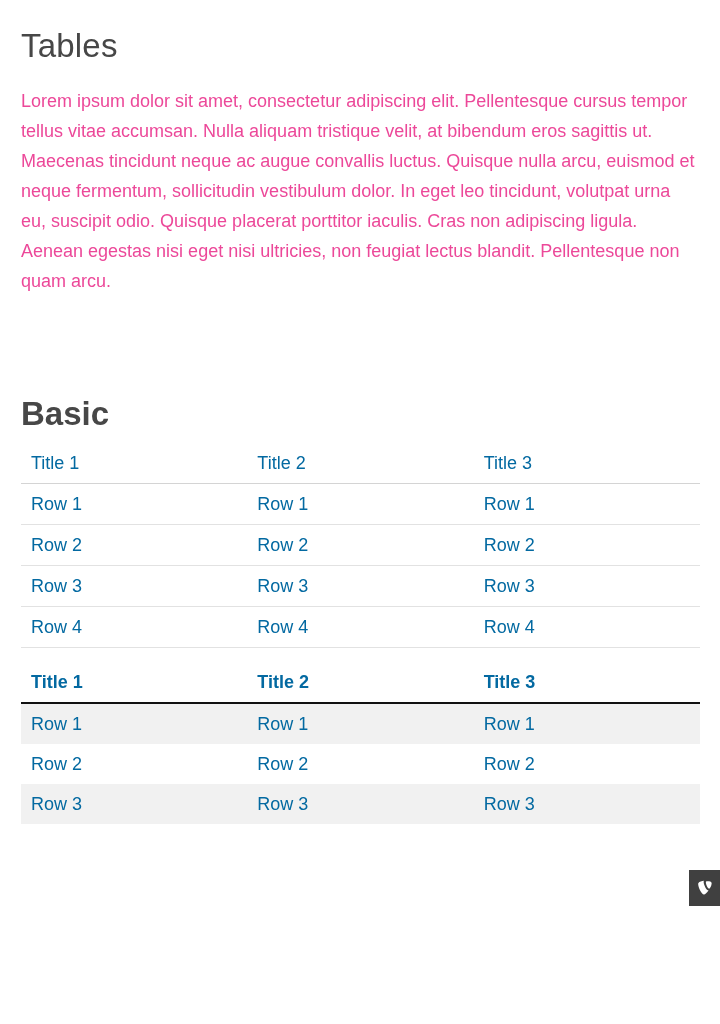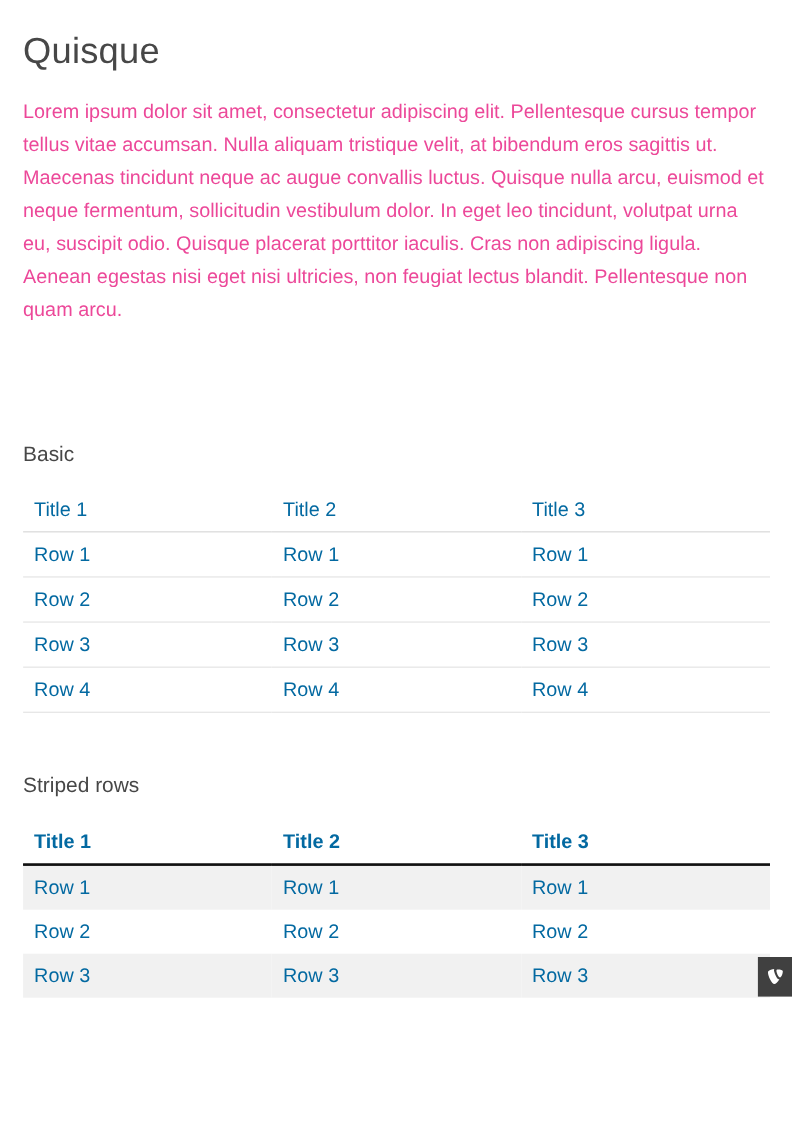--- a/index.html
+++ b/index.html
@@ -22,23 +22,23 @@
     color: #474747;
     letter-spacing: 0.2px;
   }
   p.intro {
     margin-top: 20px;
     font-size: 18px;
     line-height: 30px;
     color: #ec4899;
   }
   section h2 {
-    font-size: 19px;
+    font-size: 33px;
     line-height: 32px;
-    font-weight: 400;
+    font-weight: 700;
     color: #474747;
   }
   section.sec-basic h2 { margin-top: 102px; }
   section.sec-striped h2 { margin-top: 51px; }
   table {
     width: 100%;
     border-collapse: collapse;
     table-layout: fixed;
     font-size: 18px;
     color: #0369a1;
@@ -80,21 +80,21 @@
     justify-content: center;
     cursor: pointer;
   }
   .t3-badge svg { display: block; }
 </style>
 </head>
 <body>
 
 <div class="content">
 
-  <h1>Quisque</h1>
+  <h1>Tables</h1>
 
   <p class="intro">Lorem ipsum dolor sit amet, consectetur adipiscing elit. Pellentesque cursus tempor tellus vitae accumsan. Nulla aliquam tristique velit, at bibendum eros sagittis ut. Maecenas tincidunt neque ac augue convallis luctus. Quisque nulla arcu, euismod et neque fermentum, sollicitudin vestibulum dolor. In eget leo tincidunt, volutpat urna eu, suscipit odio. Quisque placerat porttitor iaculis. Cras non adipiscing ligula. Aenean egestas nisi eget nisi ultricies, non feugiat lectus blandit. Pellentesque non quam arcu.</p>
 
   <section class="sec-basic">
     <h2>Basic</h2>
     <table class="basic">
         <thead>
           <tr>
             <th>Title 1</th>
             <th>Title 2</th>
@@ -120,21 +120,20 @@
           <tr>
             <td>Row 4</td>
             <td>Row 4</td>
             <td>Row 4</td>
           </tr>
         </tbody>
       </table>
   </section>
 
   <section class="sec-striped">
-    <h2>Striped rows</h2>
     <table class="striped">
         <thead>
           <tr>
             <th>Title 1</th>
             <th>Title 2</th>
             <th>Title 3</th>
           </tr>
         </thead>
         <tbody>
           <tr>

